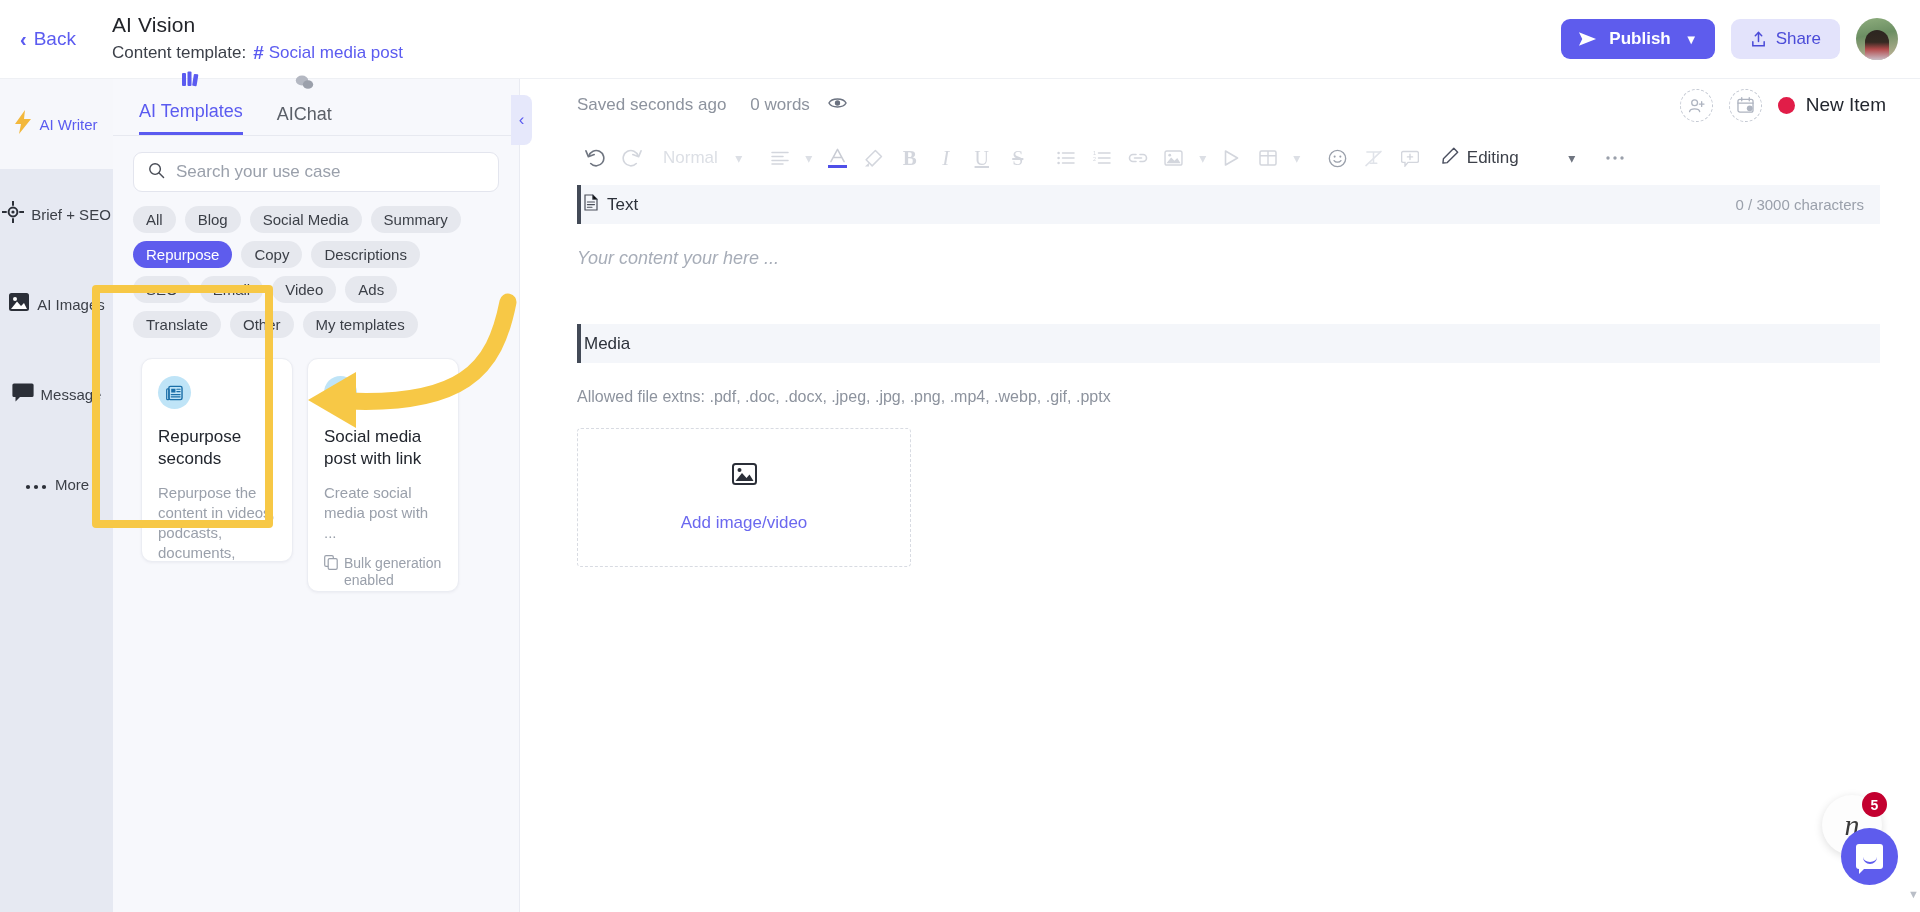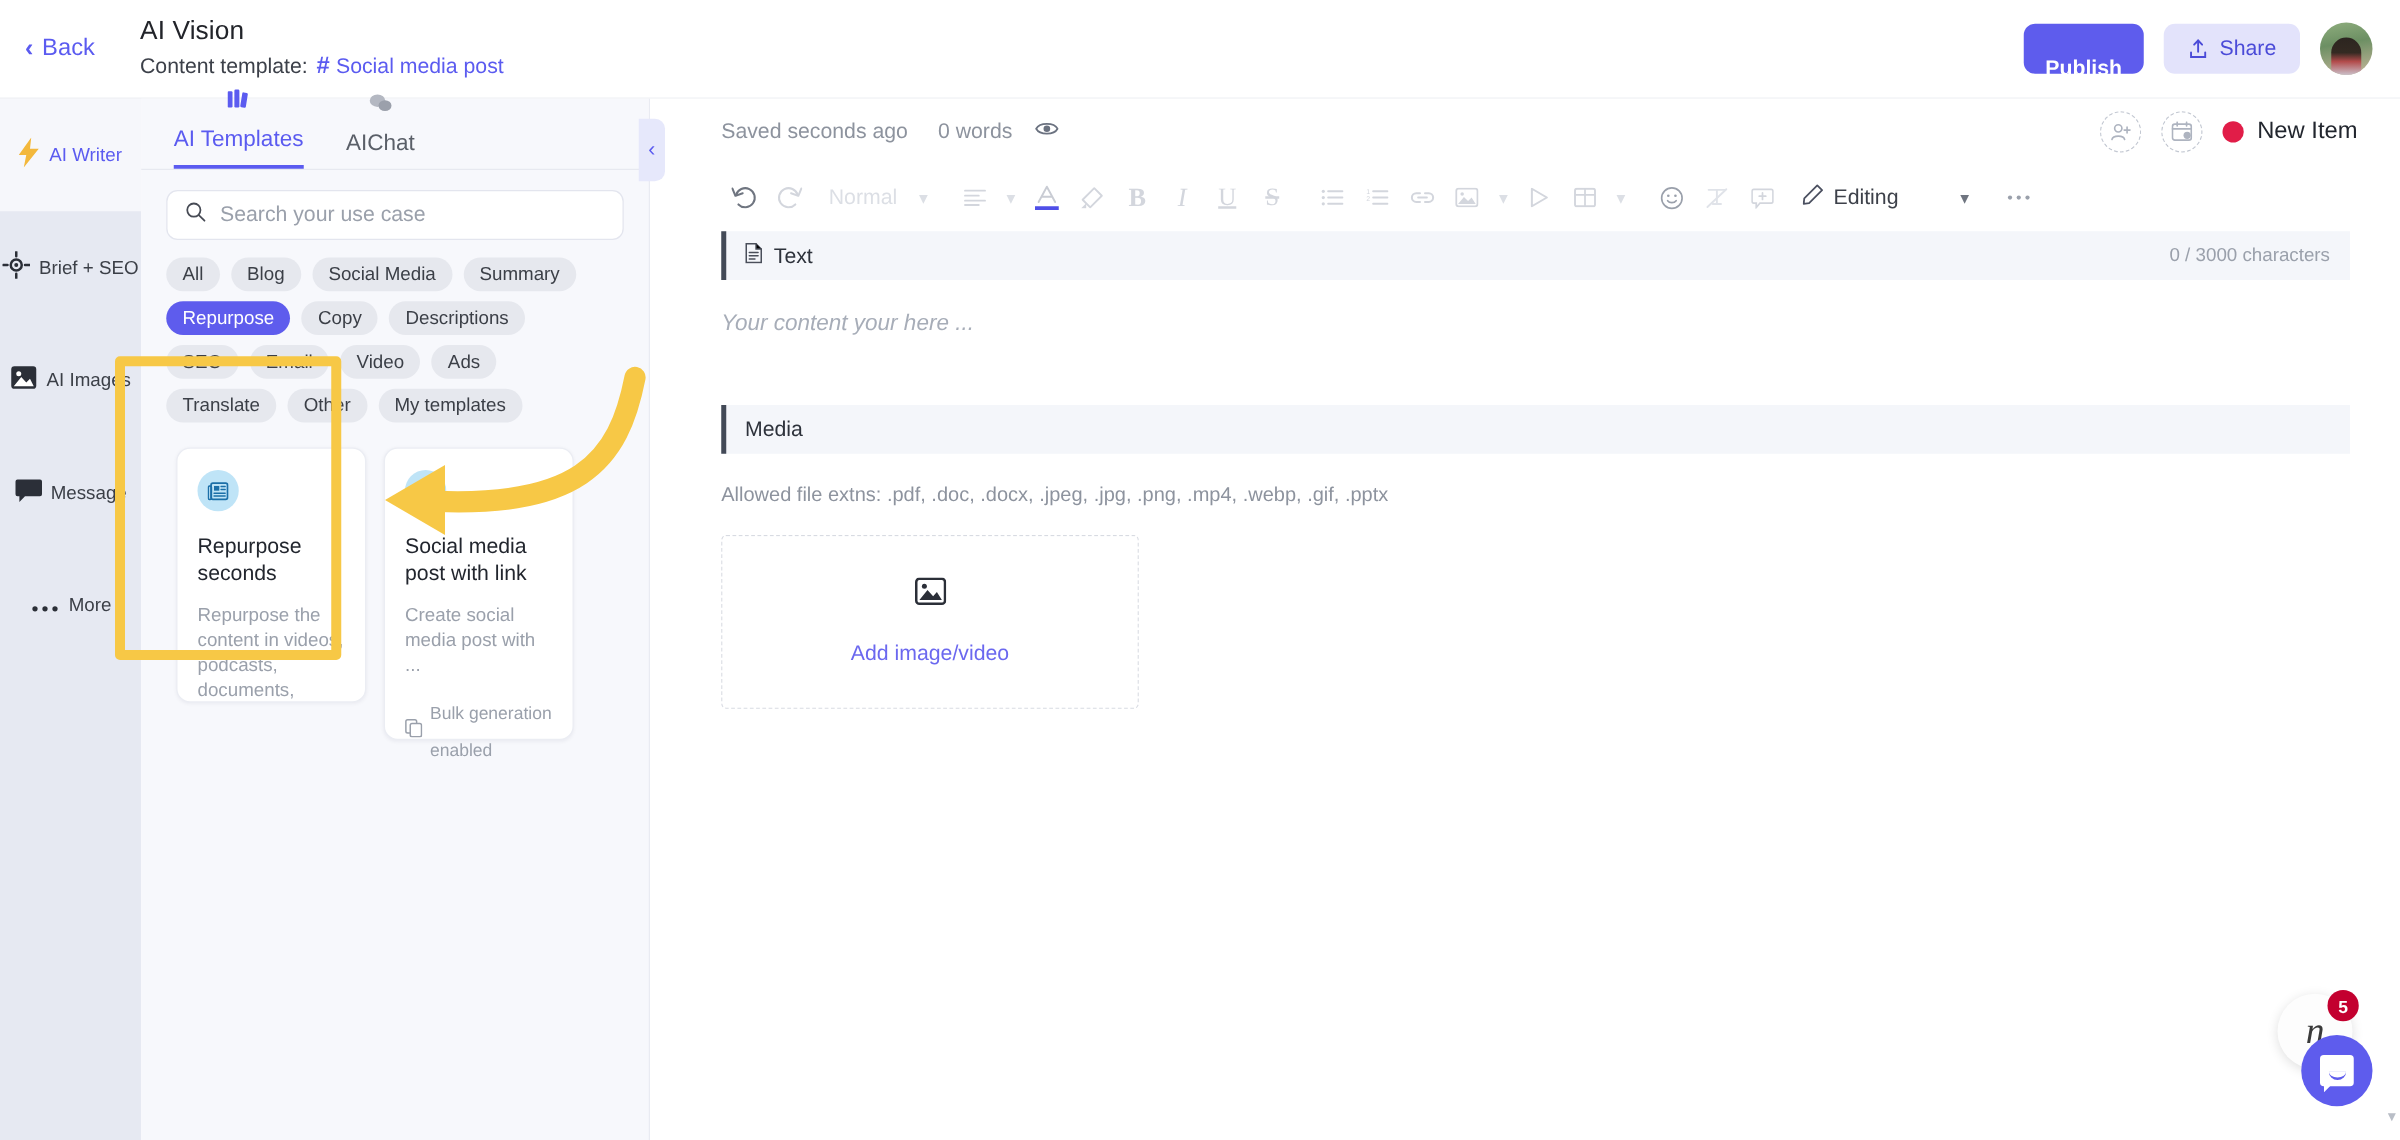--- a/index.html
+++ b/index.html
@@ -34,22 +34,22 @@
   }
   #title-block .t2 .tmpl { color: #5b5bf0; display: flex; align-items: center; gap: 5px; cursor: pointer; }
   #title-block .t2 .hash { color: #5b5bf0; font-weight: 700; font-size: 19px; }
 
   #topbar-right {
     margin-left: auto; margin-right: 22px;
     display: flex; align-items: center; gap: 16px;
   }
   #publish-btn {
     background: #5e5ced; color: #fff; border-radius: 9px;
-    height: 40px; padding: 0 17px; display: flex; align-items: center; gap: 26px;
-    font-size: 17px; font-weight: 600; cursor: pointer; flex-direction: column;
+    height: 40px; padding: 0 17px; display: flex; align-items: center; gap: 12px;
+    font-size: 17px; font-weight: 600; cursor: pointer;
   }
   #publish-btn .caret { font-size: 13px; margin-left: 2px; }
   #share-btn {
     background: #e3e3fb; color: #4b4bd8; border-radius: 9px;
     height: 40px; padding: 0 19px; display: flex; align-items: center; gap: 9px;
     font-size: 17px; cursor: pointer;
   }
   #avatar {
     width: 42px; height: 42px; border-radius: 50%; overflow: hidden;
     background: linear-gradient(170deg,#8fae7e 0%, #6c8f63 40%, #c7b79c 100%);
@@ -125,22 +125,22 @@
     width: 33px; height: 33px; border-radius: 50%; background: #bfe4f7;
     display: flex; align-items: center; justify-content: center;
     color: #1b6fa8; font-size: 17px; margin-bottom: 17px;
   }
   .tcard .ctitle {
     font-size: 17px; color: #22262e; line-height: 22px; font-weight: 500;
     margin-bottom: 13px;
   }
   .tcard .cdesc { font-size: 15px; color: #9aa0ab; line-height: 20px; }
   .tcard .cbulk {
-    margin-top: 12px; font-size: 14px; color: #9aa0ab; line-height: 30px;
-    display: flex; gap: 6px; align-items: center;
+    margin-top: 12px; font-size: 14px; color: #9aa0ab; line-height: 17px;
+    display: flex; gap: 6px;
   }
   #card1 { height: 204px; }
   #card2 { height: 234px; }
 
   
   #highlight {
     position: absolute; left: 92px; top: 285px; width: 181px; height: 243px;
     border: 8px solid #f7c846; border-radius: 4px; pointer-events: none; z-index: 6;
   }
   
@@ -190,21 +190,21 @@
   #tb-editing {
     display: flex; align-items: center; gap: 8px; margin-left: 14px;
     color: #3d414a; font-size: 17px; cursor: pointer;
   }
   #tb-editing .pen { color: #4b5060; font-size: 17px; }
 
   
   .sec-bar {
     margin: 0 40px 0 57px; height: 39px; background: #f4f6fa;
     border-left: 4px solid #434a57; display: flex; align-items: center;
-    padding: 0 16px 0 15px; font-size: 17px; color: #2d323b;
+    padding: 0 16px 0 3px; font-size: 17px; color: #2d323b;
   }
   .sec-bar .sl { display: flex; align-items: center; gap: 9px; }
   .sec-bar .sr { margin-left: auto; font-size: 15px; color: #9aa0ab; }
 
   #content-placeholder {
     margin: 24px 0 0 57px; font-size: 18px; color: #a7adb8; font-style: italic;
   }
   #allowed {
     margin: 25px 0 0 57px; font-size: 16px; color: #8d939e;
   }

